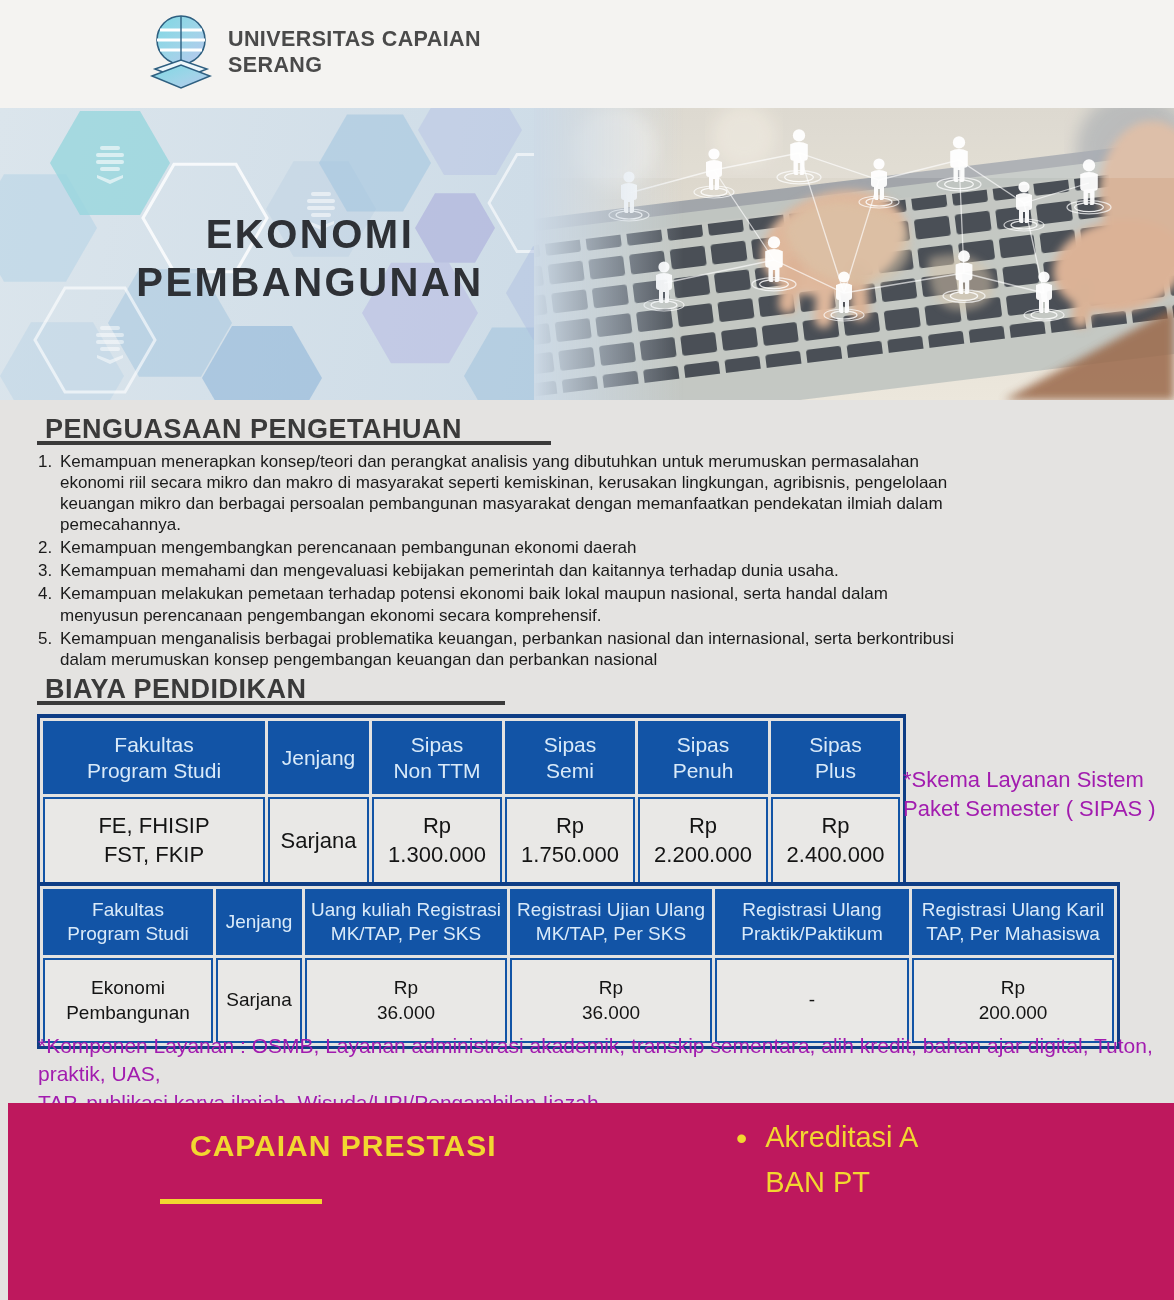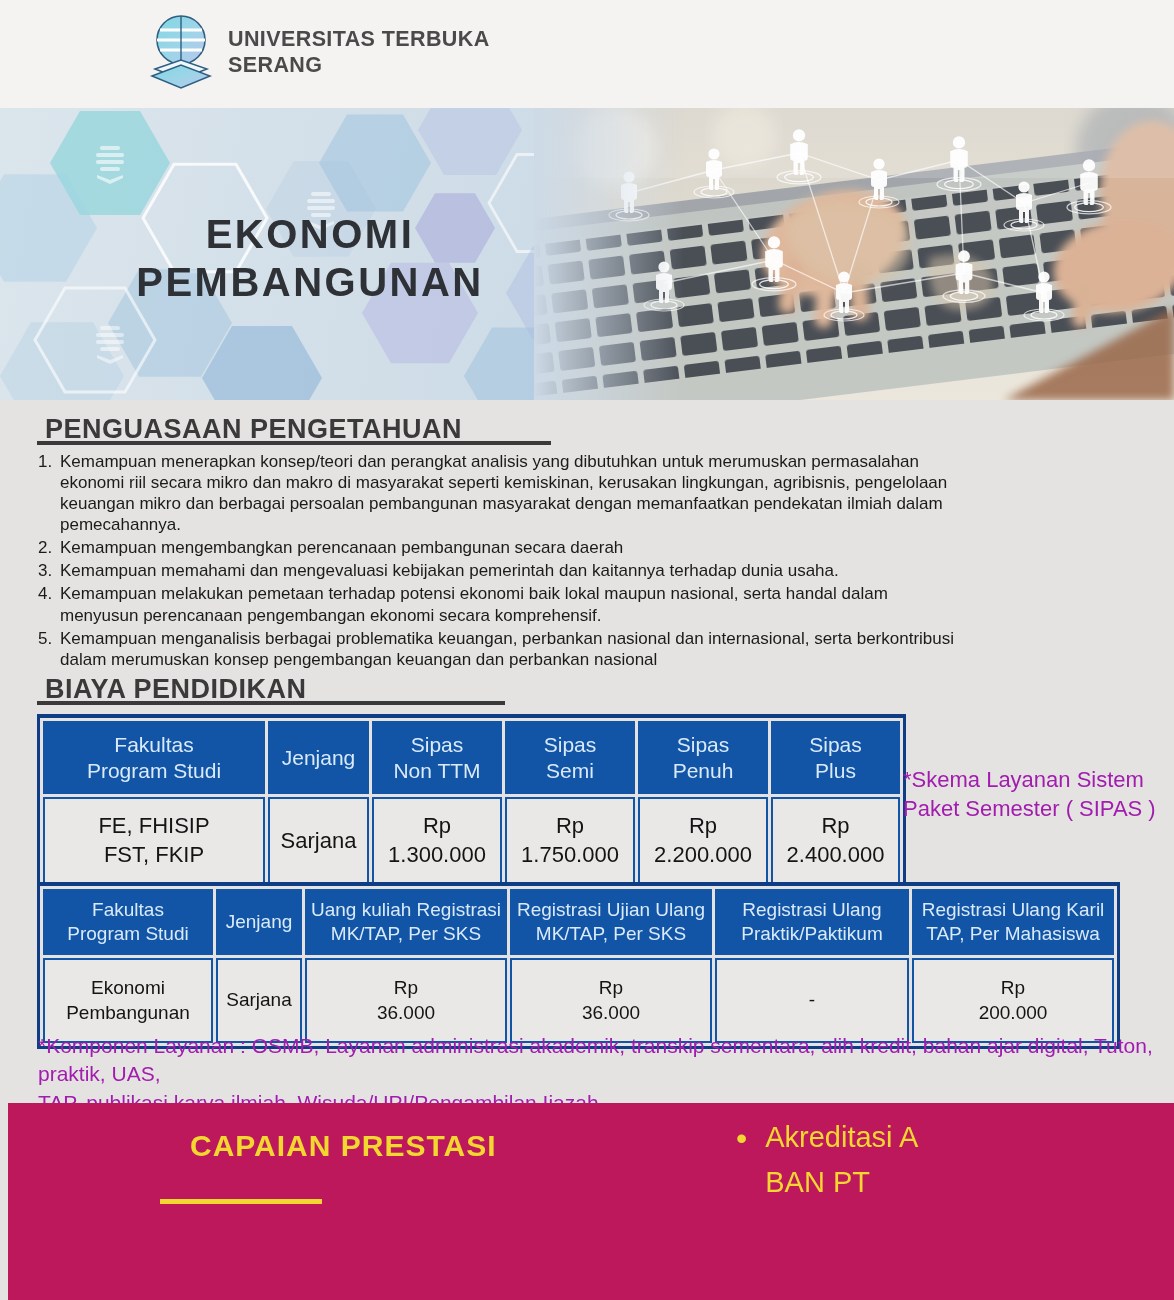--- a/index.html
+++ b/index.html
@@ -80,21 +80,21 @@
       <circle cx="33" cy="28" r="24" fill="url(#lgG)" stroke="#2e5f80" stroke-width="1.6"></circle>
       <g stroke="#ffffff" stroke-width="3.2">
         <line x1="12" y1="18" x2="54" y2="18"></line>
         <line x1="9" y1="28" x2="57" y2="28"></line>
         <line x1="12" y1="38" x2="54" y2="38"></line>
       </g>
       <line x1="33" y1="4" x2="33" y2="52" stroke="#2e5f80" stroke-width="1.4"></line>
       <path d="M7,57 L33,48 L59,57 L33,67 Z" fill="#eef7fb" stroke="#2e5f80" stroke-width="1.5"></path>
       <path d="M4,64 L33,53 L62,64 L33,76 Z" fill="url(#lgG)" stroke="#2e5f80" stroke-width="1.5"></path>
     </svg>
-    <div class="logo-text pre">UNIVERSITAS TERBUKA
+    <div class="logo-text pre">UNIVERSITAS CAPAIAN
 SERANG</div>
   </div>
 </div>
 
 <div class="hero">
   <svg class="hex-layer" width="1174" height="292" viewBox="0 0 1174 292">
     <defs>
       <polygon id="hex" points="-0.5,-0.866 0.5,-0.866 1,0 0.5,0.866 -0.5,0.866 -1,0"></polygon>
       <g id="utm" fill="#ffffff">
         <rect x="-10" y="-17" width="20" height="4" rx="2"></rect>
@@ -210,21 +210,21 @@
 <div class="kn-list">
   <div class="kn-item">
     <span class="kn-num">1.</span>
     <span class="pre">Kemampuan menerapkan konsep/teori dan perangkat analisis yang dibutuhkan untuk merumuskan permasalahan
 ekonomi riil secara mikro dan makro di masyarakat seperti kemiskinan, kerusakan lingkungan, agribisnis, pengelolaan
 keuangan mikro dan berbagai persoalan pembangunan masyarakat dengan memanfaatkan pendekatan ilmiah dalam
 pemecahannya.</span>
   </div>
   <div class="kn-item">
     <span class="kn-num">2.</span>
-    <span class="pre">Kemampuan mengembangkan perencanaan pembangunan secara daerah</span>
+    <span class="pre">Kemampuan mengembangkan perencanaan pembangunan ekonomi daerah</span>
   </div>
   <div class="kn-item">
     <span class="kn-num">3.</span>
     <span class="pre">Kemampuan memahami dan mengevaluasi kebijakan pemerintah dan kaitannya terhadap dunia usaha.</span>
   </div>
   <div class="kn-item">
     <span class="kn-num">4.</span>
     <span class="pre">Kemampuan melakukan pemetaan terhadap potensi ekonomi baik lokal maupun nasional, serta handal dalam
 menyusun perencanaan pengembangan ekonomi secara komprehensif.</span>
   </div>

